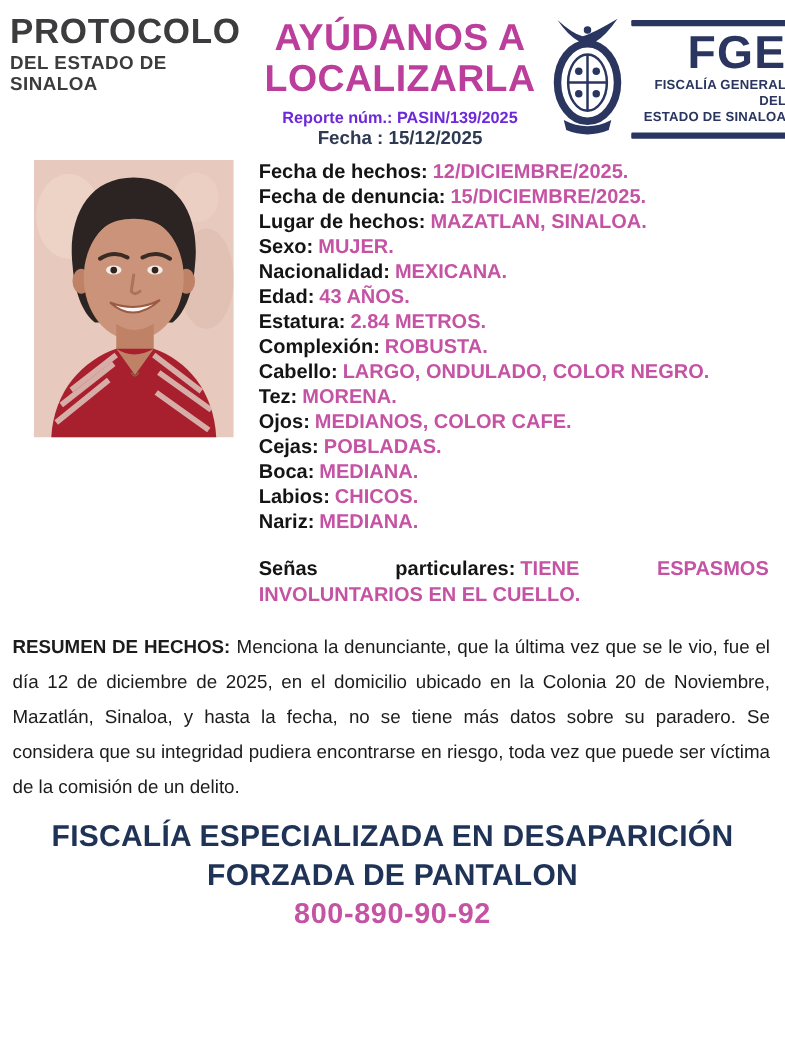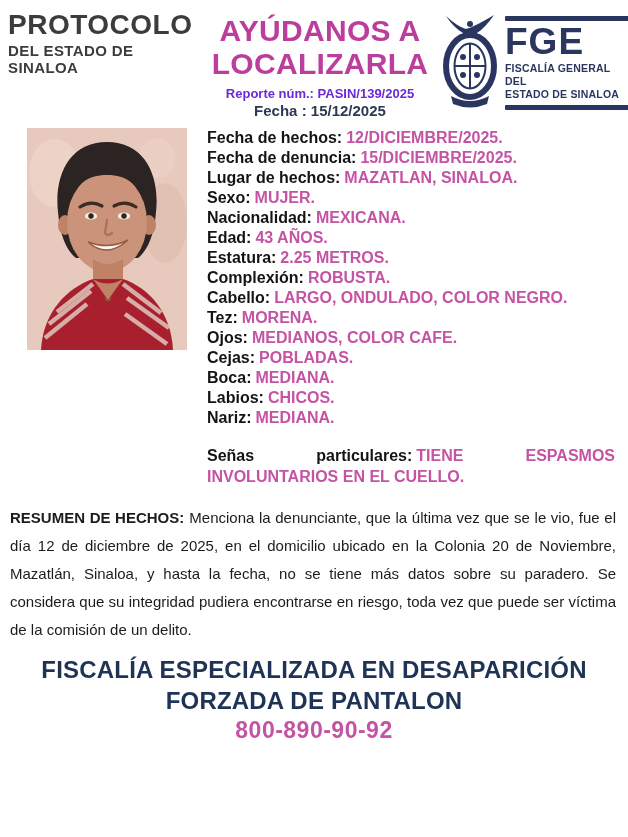--- a/index.html
+++ b/index.html
@@ -23,21 +23,21 @@
   .logo-alba{width:192px;flex:none;}
   .alba-title{font-size:28px;font-weight:800;color:var(--charcoal);letter-spacing:.5px;line-height:1.05;}
   .alba-mid{display:flex;align-items:flex-end;margin-top:-2px;}
   .alba-name{font-family:"Liberation Serif","DejaVu Serif",serif;font-weight:700;font-size:47px;line-height:.95;color:var(--lavender);margin-left:2px;}
   .alba-sub{font-size:15px;font-weight:800;color:var(--charcoal);letter-spacing:.4px;margin-top:3px;}
   .callout{width:240px;flex:none;text-align:center;margin-top:4px;}
   .callout-big{font-size:30px;font-weight:800;color:var(--pink);line-height:1.1;letter-spacing:.3px;}
   .callout-report{font-size:13px;font-weight:700;color:#6d28d9;margin-top:7px;line-height:1.15;}
   .callout-date{font-size:15px;font-weight:700;color:#2e3a52;line-height:1.2;}
   .fge{flex:1;display:flex;align-items:center;justify-content:flex-end;gap:5px;margin-top:2px;padding-right:2px;}
-  .fge-right{width:124px;text-align:left;}
+  .fge-right{width:124px;text-align:right;}
   .fge-bar{height:5px;background:var(--navy);border-radius:1px;}
   .fge-acronym{font-size:37px;font-weight:800;color:var(--navy);line-height:1.05;letter-spacing:1px;margin-top:2px;}
   .fge-line{font-size:10.5px;font-weight:800;color:var(--navy);line-height:1.25;letter-spacing:.2px;}
   .fge-bar.bottom{margin-top:4px;}
   
   .main{display:flex;padding:6px 10px 0 27px;}
   .photo-col{width:168px;flex:none;}
   .photo-frame{width:160px;height:222px;display:block;}
   .person-name{margin-top:10px;width:188px;margin-left:-14px;text-align:center;
     font-size:18px;font-weight:800;color:var(--name-pink);line-height:25px;letter-spacing:.4px;white-space:nowrap;}
@@ -141,21 +141,21 @@
       </span>
     </div>
 
     <div class="details">
       <p class="frow"><span class="flabel">Fecha de hechos:</span><span class="fvalue">12/DICIEMBRE/2025.</span></p>
       <p class="frow"><span class="flabel">Fecha de denuncia:</span><span class="fvalue">15/DICIEMBRE/2025.</span></p>
       <p class="frow"><span class="flabel">Lugar de hechos:</span><span class="fvalue">MAZATLAN, SINALOA.</span></p>
       <p class="frow"><span class="flabel">Sexo:</span><span class="fvalue">MUJER.</span></p>
       <p class="frow"><span class="flabel">Nacionalidad:</span><span class="fvalue">MEXICANA.</span></p>
       <p class="frow"><span class="flabel">Edad:</span><span class="fvalue">43 AÑOS.</span></p>
-      <p class="frow"><span class="flabel">Estatura:</span><span class="fvalue">2.25 METROS.</span></p>
+      <p class="frow"><span class="flabel">Estatura:</span><span class="fvalue">2.84 METROS.</span></p>
       <p class="frow"><span class="flabel">Complexión:</span><span class="fvalue">ROBUSTA.</span></p>
       <p class="frow"><span class="flabel">Cabello:</span><span class="fvalue">LARGO, ONDULADO, COLOR NEGRO.</span></p>
       <p class="frow"><span class="flabel">Tez:</span><span class="fvalue">MORENA.</span></p>
       <p class="frow"><span class="flabel">Ojos:</span><span class="fvalue">MEDIANOS, COLOR CAFE.</span></p>
       <p class="frow"><span class="flabel">Cejas:</span><span class="fvalue">POBLADAS.</span></p>
       <p class="frow"><span class="flabel">Boca:</span><span class="fvalue">MEDIANA.</span></p>
       <p class="frow"><span class="flabel">Labios:</span><span class="fvalue">CHICOS.</span></p>
       <p class="frow"><span class="flabel">Nariz:</span><span class="fvalue">MEDIANA.</span></p>
 
       <p class="senas"><span class="flabel">Señas particulares:</span><span class="fvalue">TIENE ESPASMOS INVOLUNTARIOS EN EL CUELLO.</span></p>

